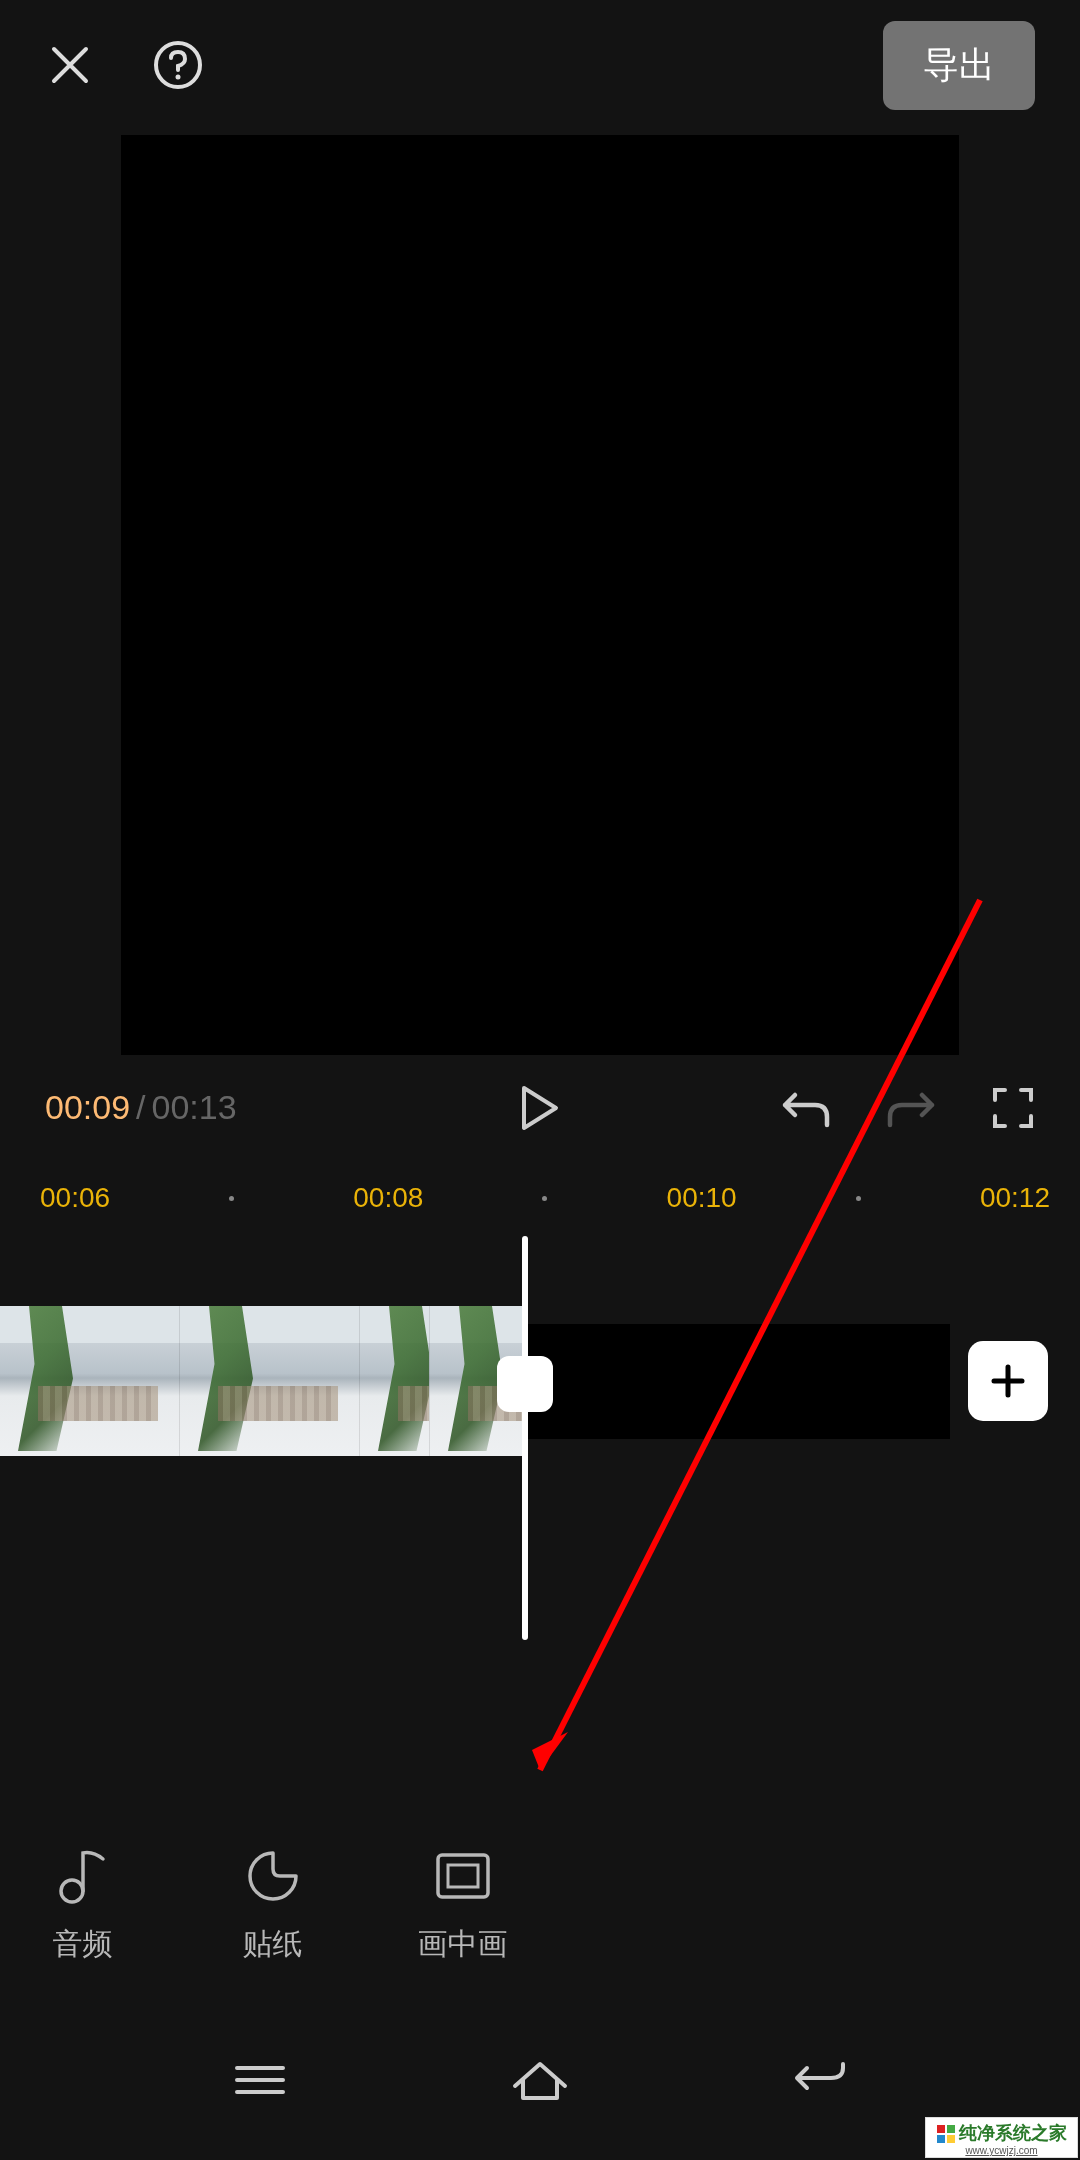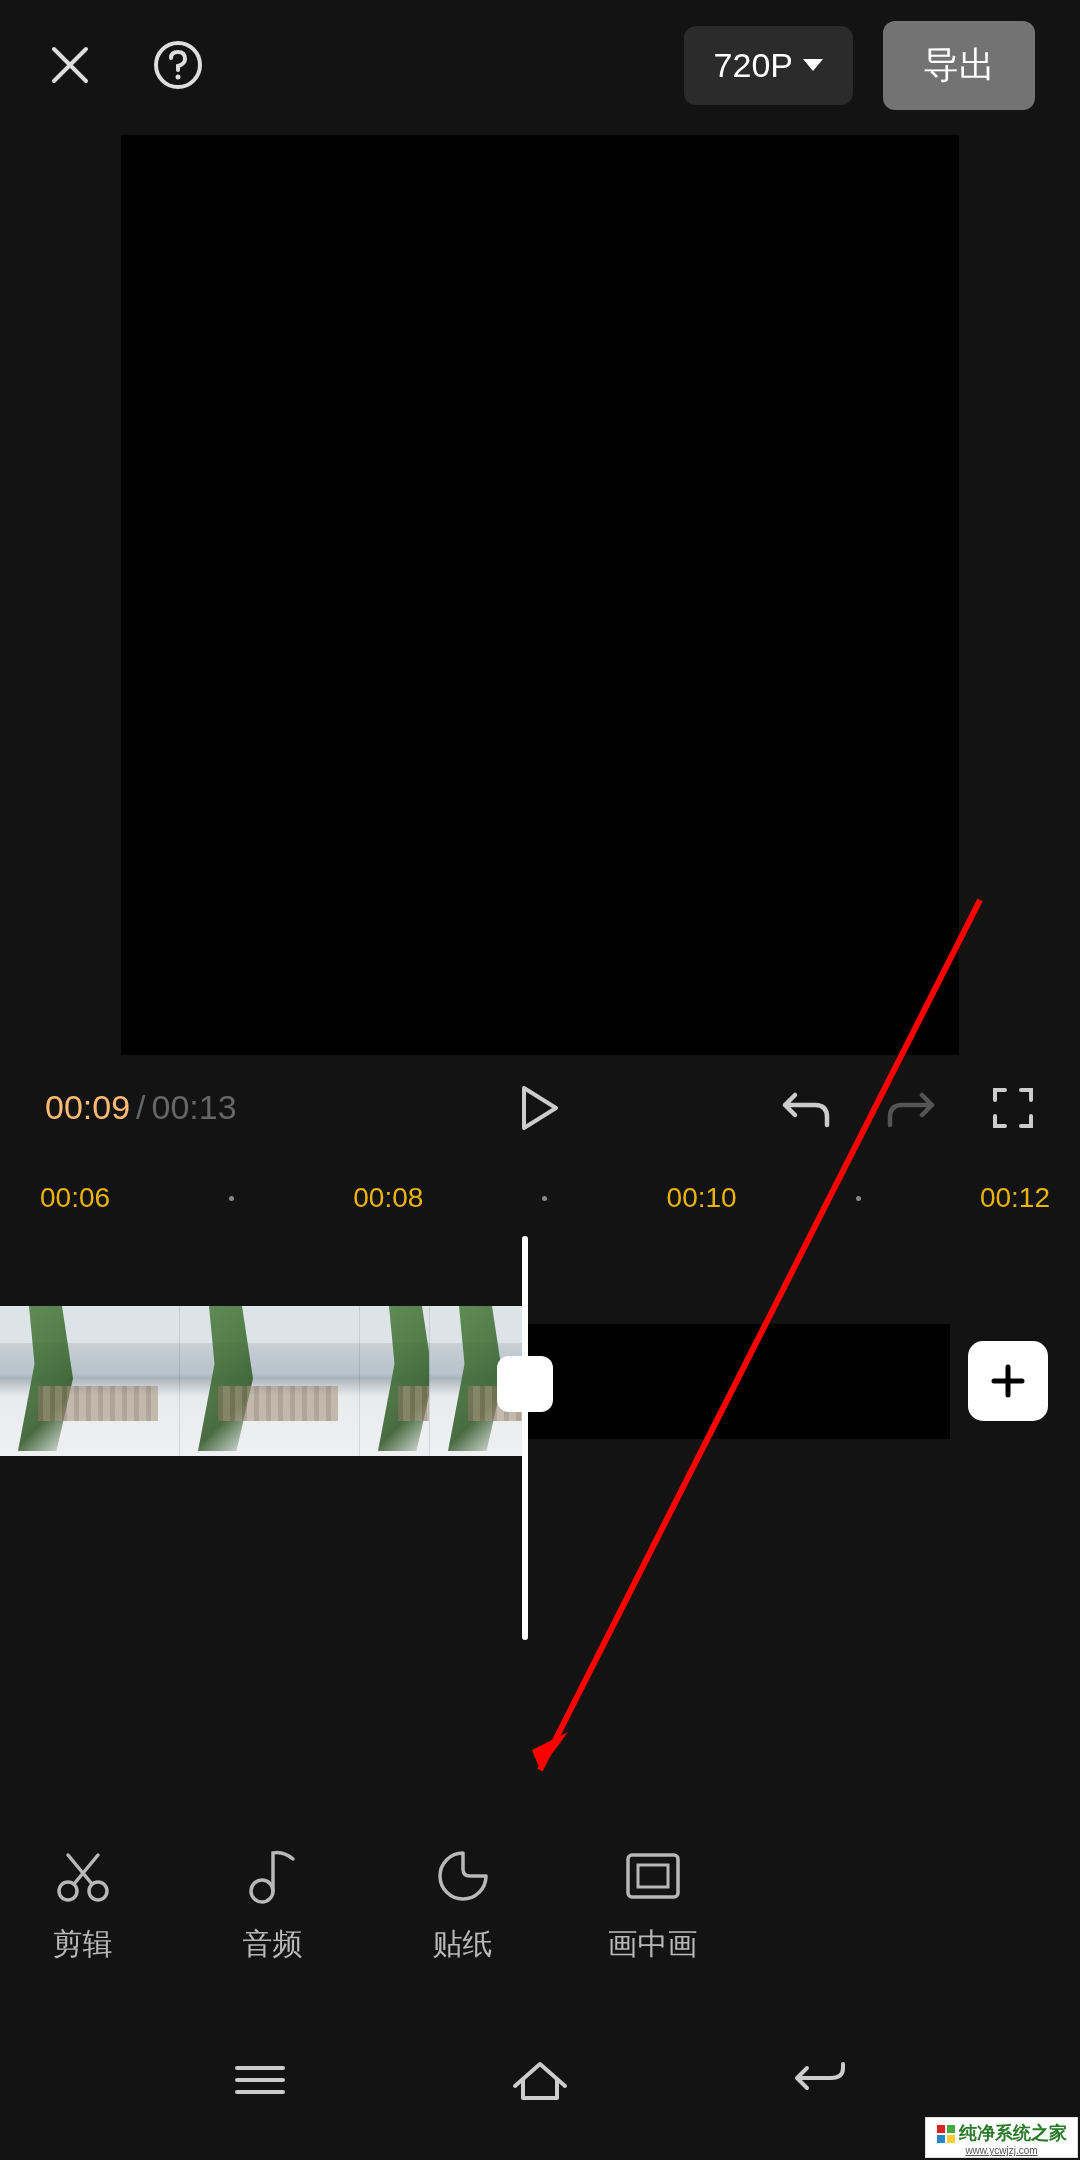--- a/index.html
+++ b/index.html
@@ -293,24 +293,20 @@
     </svg>
   </div>
   <div class="help-btn">
     <svg class="icon-svg" width="50" height="50" viewBox="0 0 50 50">
       <circle cx="25" cy="25" r="22" stroke="#ddd" stroke-width="4" fill="none"></circle>
       <path d="M18 18 Q18 12 25 12 Q32 12 32 19 Q32 24 25 26 L25 30" stroke="#ddd" stroke-width="4" fill="none" stroke-linecap="round"></path>
       <circle cx="25" cy="37" r="2.5" fill="#ddd"></circle>
     </svg>
   </div>
   <div class="spacer"></div>
-  <div class="resolution-btn">
-    <span>720P</span>
-    <span class="arrow"></span>
-  </div>
   <div class="export-btn">
     <span>导出</span>
   </div>
 </div>
 
 <div class="preview"></div>
 
 <div class="controls">
   <span class="time-current">00:09</span>
   <span class="time-sep">/</span>
@@ -366,30 +362,20 @@
 </div>
 
 <svg class="arrow-annotation" viewBox="0 0 500 950">
   <line x1="470" y1="30" x2="30" y2="900" stroke="#ff0000" stroke-width="6"></line>
   <polygon points="30,900 58,862 22,880" fill="#ff0000"></polygon>
 </svg>
 
 <div class="toolbar">
   <div class="tool-item">
     <div class="tool-icon">
-      <svg width="58" height="58" viewBox="0 0 58 58">
-        <circle cx="14" cy="44" r="9" stroke="#b8b8b8" stroke-width="3.5" fill="none"></circle>
-        <circle cx="44" cy="44" r="9" stroke="#b8b8b8" stroke-width="3.5" fill="none"></circle>
-        <path d="M20 37 L44 8 M38 37 L14 8" stroke="#b8b8b8" stroke-width="3.5" stroke-linecap="round"></path>
-      </svg>
-    </div>
-    <span class="tool-label">剪辑</span>
-  </div>
-  <div class="tool-item">
-    <div class="tool-icon">
       <svg width="52" height="58" viewBox="0 0 52 58">
         <circle cx="15" cy="44" r="11" stroke="#b8b8b8" stroke-width="3.5" fill="none"></circle>
         <path d="M26 44 L26 6 Q36 4 46 12" stroke="#b8b8b8" stroke-width="3.5" fill="none" stroke-linecap="round"></path>
       </svg>
     </div>
     <span class="tool-label">音频</span>
   </div>
   <div class="tool-item">
     <div class="tool-icon">
       <svg width="54" height="54" viewBox="0 0 54 54">

